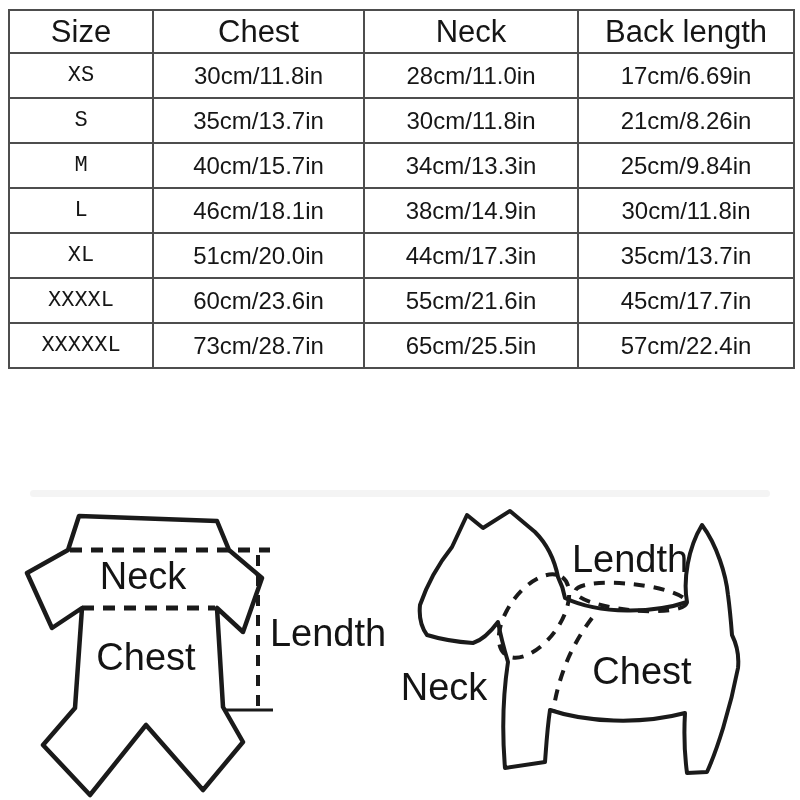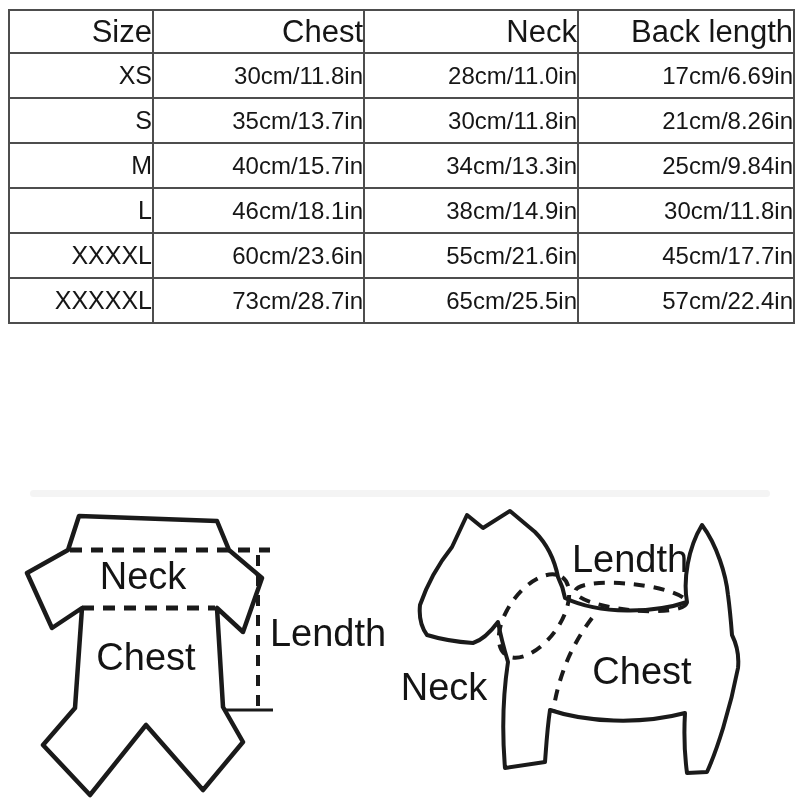--- a/index.html
+++ b/index.html
@@ -13,27 +13,27 @@
   .size-table{
     position:absolute;left:8px;top:9px;width:785px;
     border-collapse:collapse;table-layout:fixed;
   }
   .size-table col.c-size{width:144px;}
   .size-table col.c-chest{width:211px;}
   .size-table col.c-neck{width:214px;}
   .size-table col.c-back{width:216px;}
   .size-table th,.size-table td{
     border:2px solid #4d4d4d;
-    text-align:right;vertical-align:middle;
+    text-align:center;vertical-align:middle;
     padding:0;white-space:nowrap;overflow:hidden;
     font-weight:400;color:#161616;
   }
   .size-table th{height:41px;font-size:31px;}
   .size-table td{height:43px;font-size:24px;}
-  .size-table td.size-cell{font-size:25px;}
+  .size-table td.size-cell{font-size:22px;font-family:Liberation Mono, monospace;}
   
   .diagram-layer{position:absolute;left:0;top:470px;width:800px;height:330px;}
   .faint-band{position:absolute;left:30px;top:20px;width:740px;height:7px;
     background:#f4f4f4;border-radius:4px;}
   .diagram-label{
     position:absolute;transform:translate(-50%,-50%);
     font-size:38px;color:#141414;line-height:1;white-space:nowrap;
   }
 </style>
 </head>
@@ -71,20 +71,26 @@
       <td class="size-cell">M</td>
       <td>40cm/15.7in</td>
       <td>34cm/13.3in</td>
       <td>25cm/9.84in</td>
     </tr>
     <tr>
       <td class="size-cell">L</td>
       <td>46cm/18.1in</td>
       <td>38cm/14.9in</td>
       <td>30cm/11.8in</td>
+    </tr>
+    <tr>
+      <td class="size-cell">XL</td>
+      <td>51cm/20.0in</td>
+      <td>44cm/17.3in</td>
+      <td>35cm/13.7in</td>
     </tr>
     <tr>
       <td class="size-cell">XXXXL</td>
       <td>60cm/23.6in</td>
       <td>55cm/21.6in</td>
       <td>45cm/17.7in</td>
     </tr>
     <tr>
       <td class="size-cell">XXXXXL</td>
       <td>73cm/28.7in</td>

